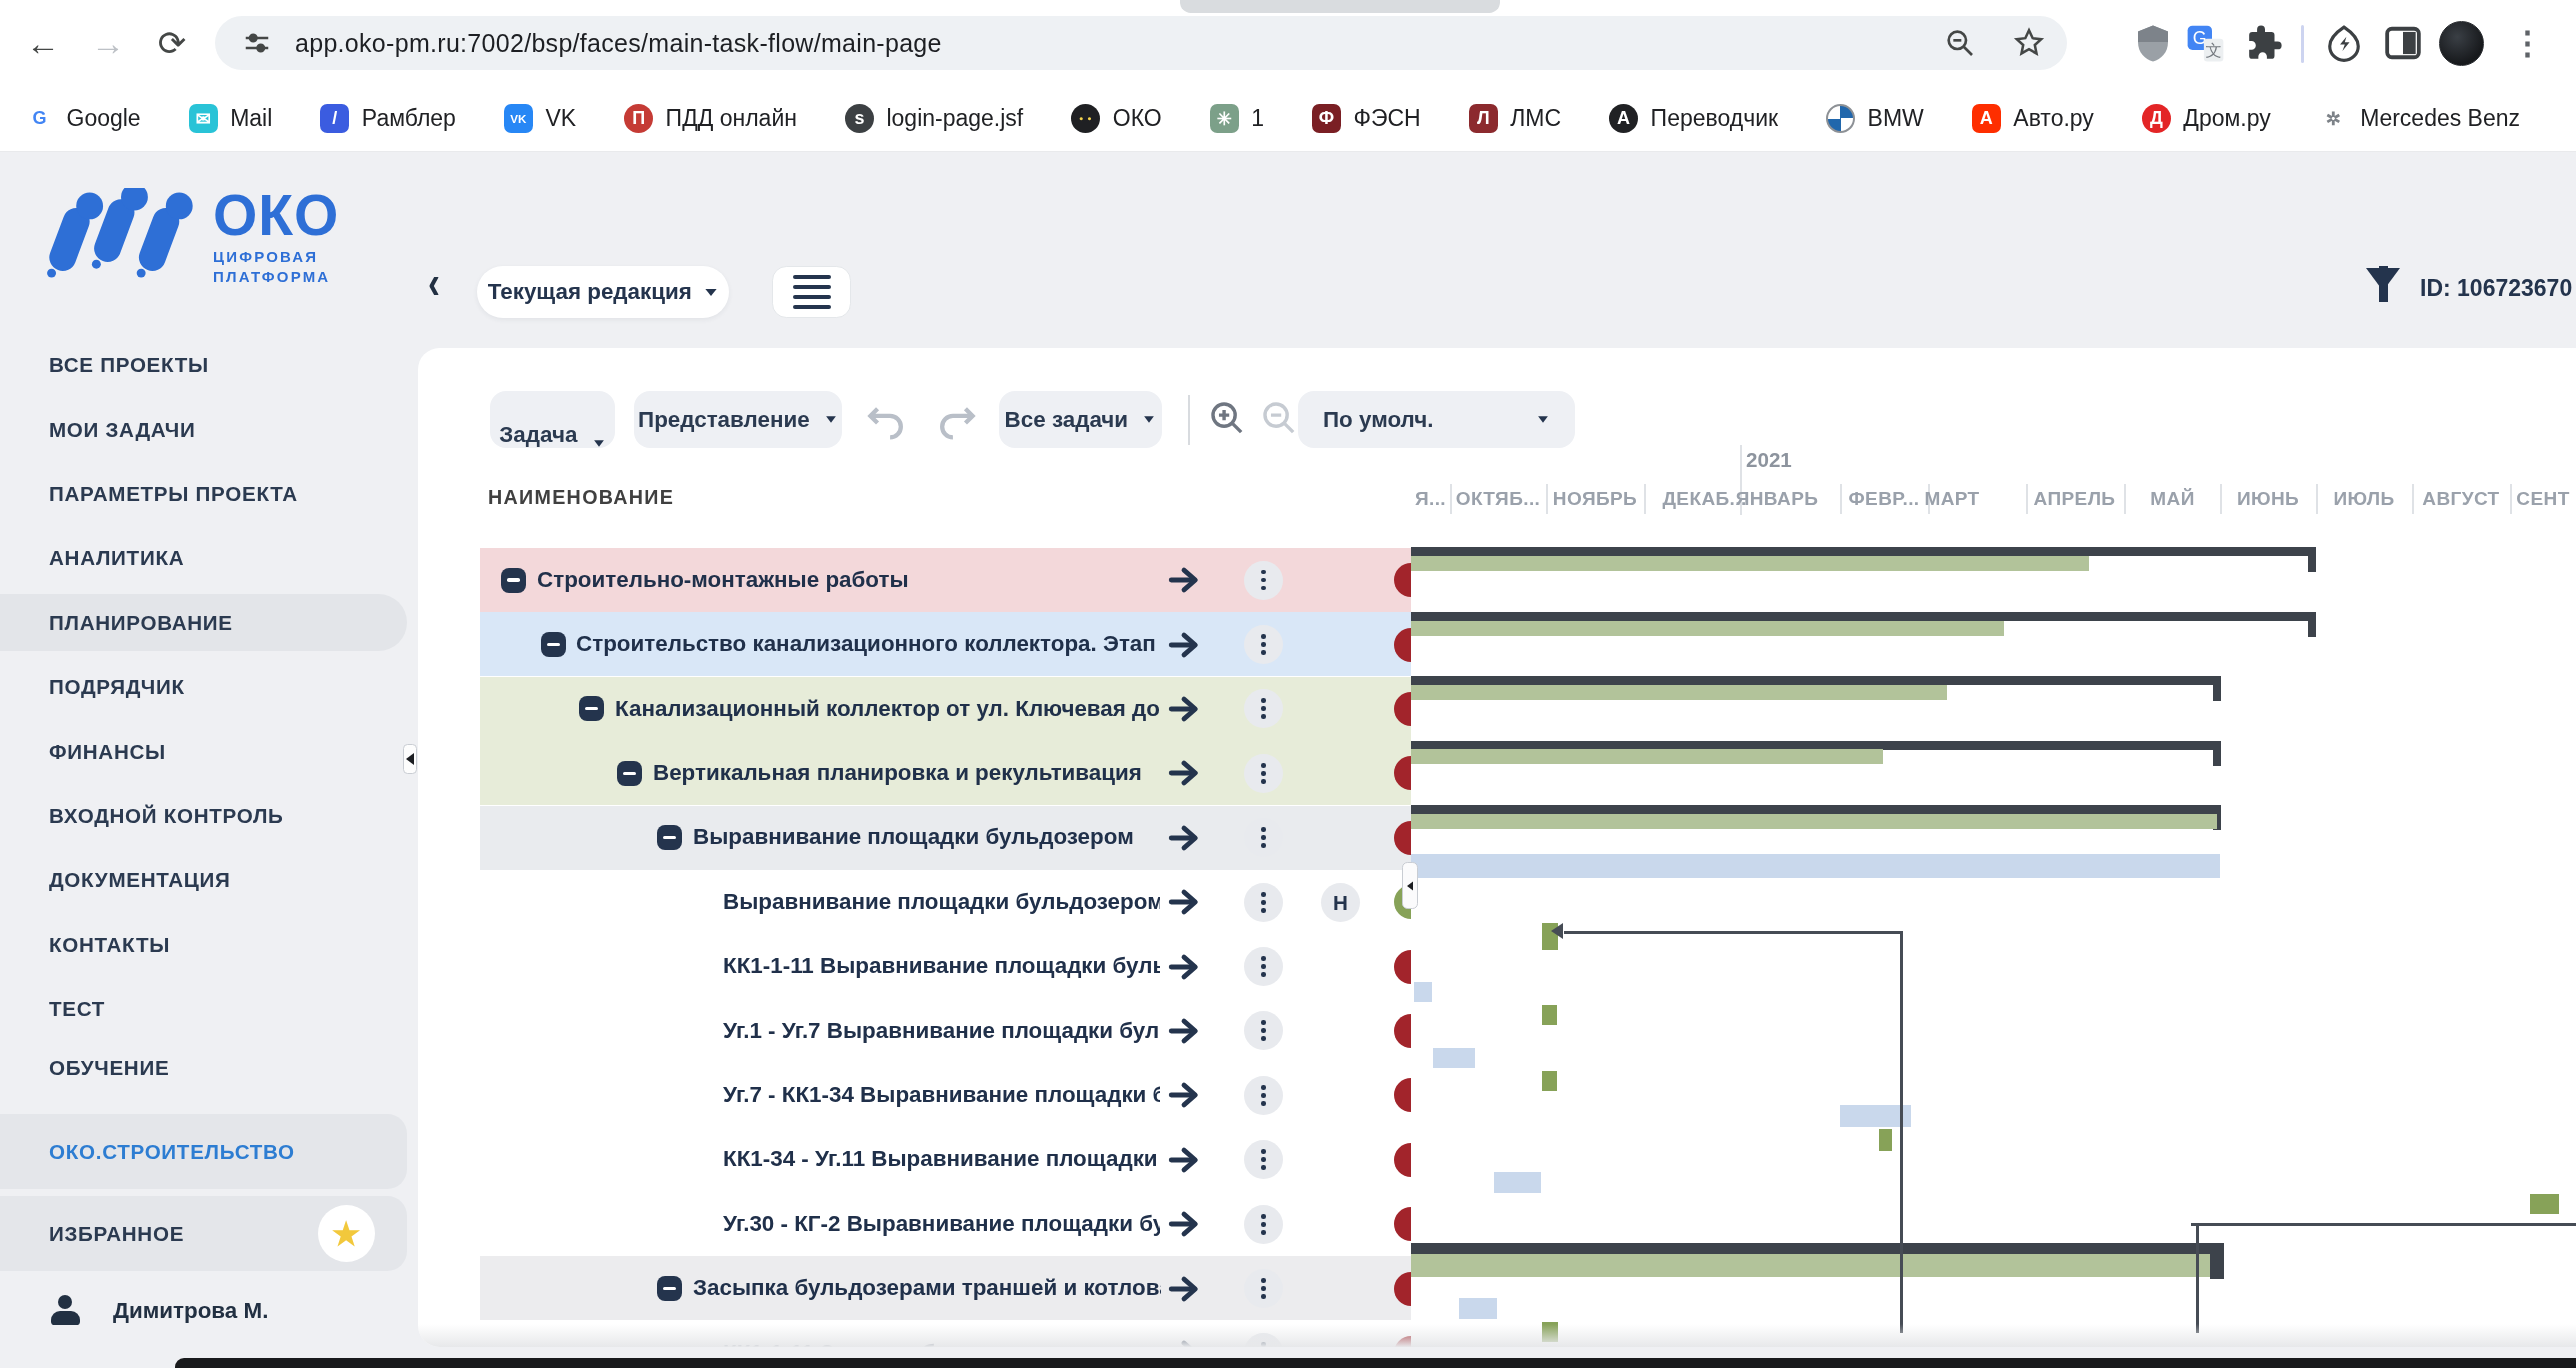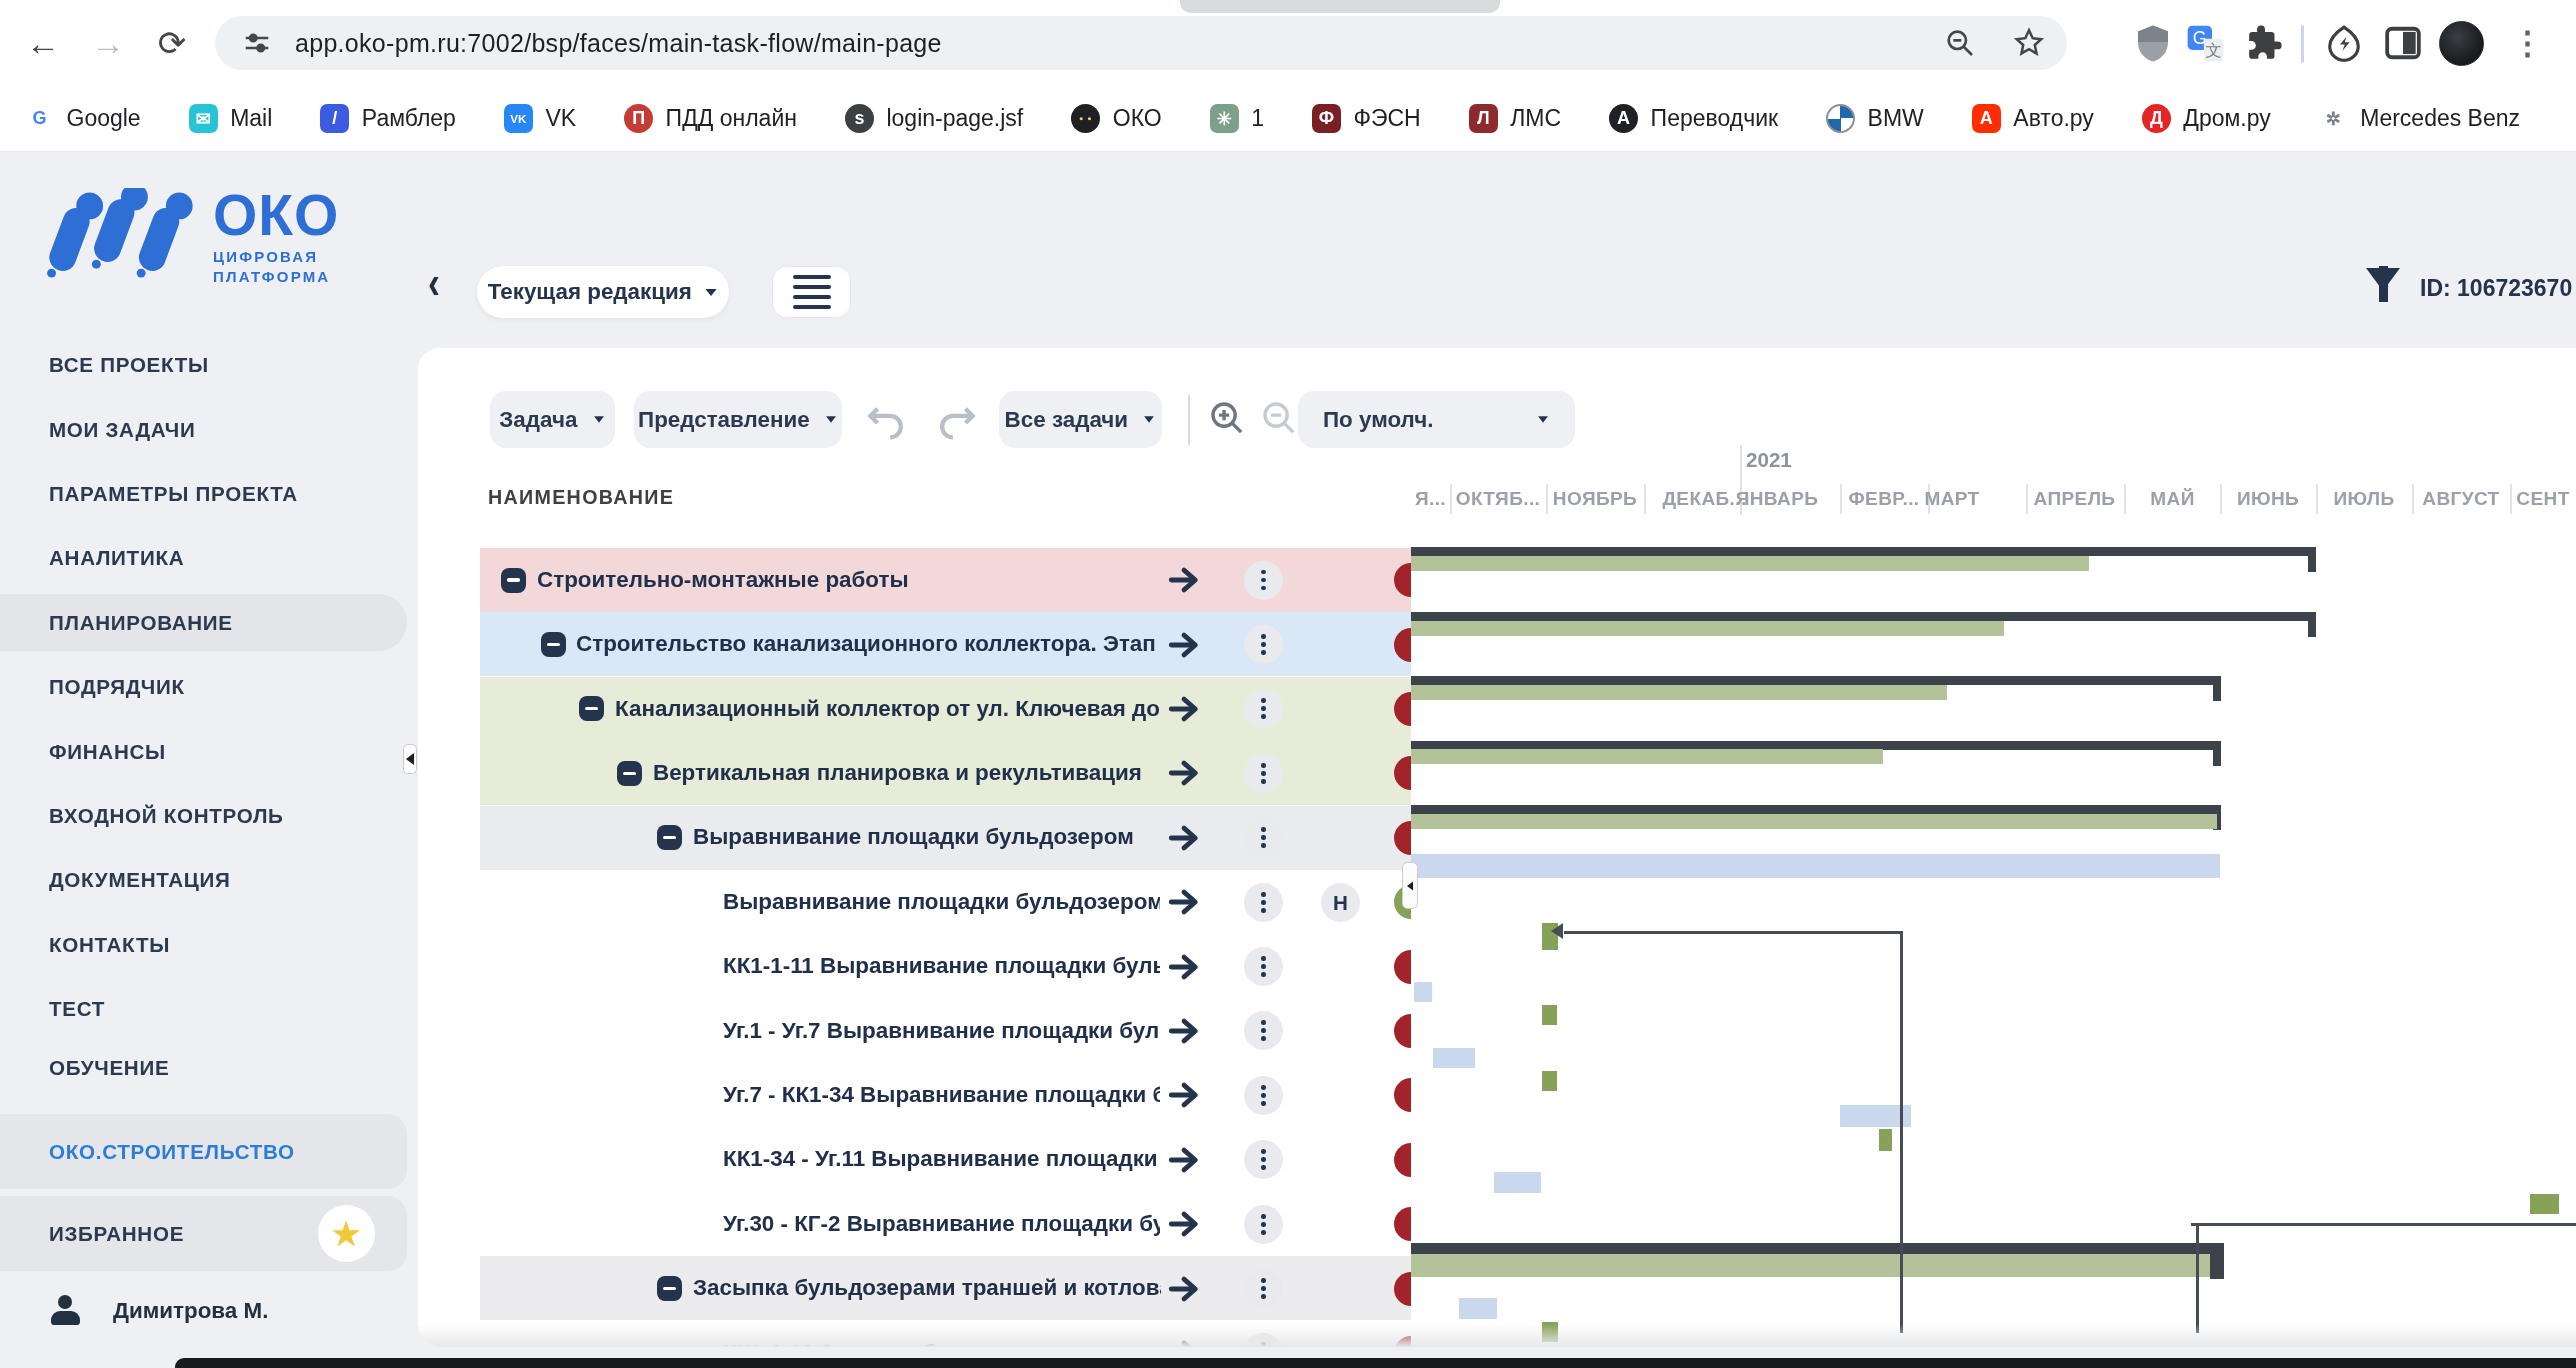--- a/index.html
+++ b/index.html
@@ -310,21 +310,21 @@
     <div class="burger-btn">
         <i></i>
         <i></i>
         <i></i>
         <i></i>
       </div>
     <div class="funnel"></div>
     <div class="id-label">ID: 106723670</div>
 
     <div class="panel">
-      <div class="tb-pill" style="left:72px; width:125px;">
+      <div class="tb-pill" style="left:72px; width:125px;align-items:flex-end;">
           <span>Задача</span>
           <span class="caret" style="transform:scale(.7);"></span>
         </div>
       <div class="tb-pill" style="left:216px; width:208px;">
           <span>Представление</span>
           <span class="caret" style="transform:scale(.7);"></span>
         </div>
       <div class="tb-icon" style="left:447px;">
         <svg width="43" height="43" viewBox="0 0 24 24" fill="none" stroke="#b9bfc8" stroke-width="2.4">
             <path d="M7 6L3 10l4 4"></path>

